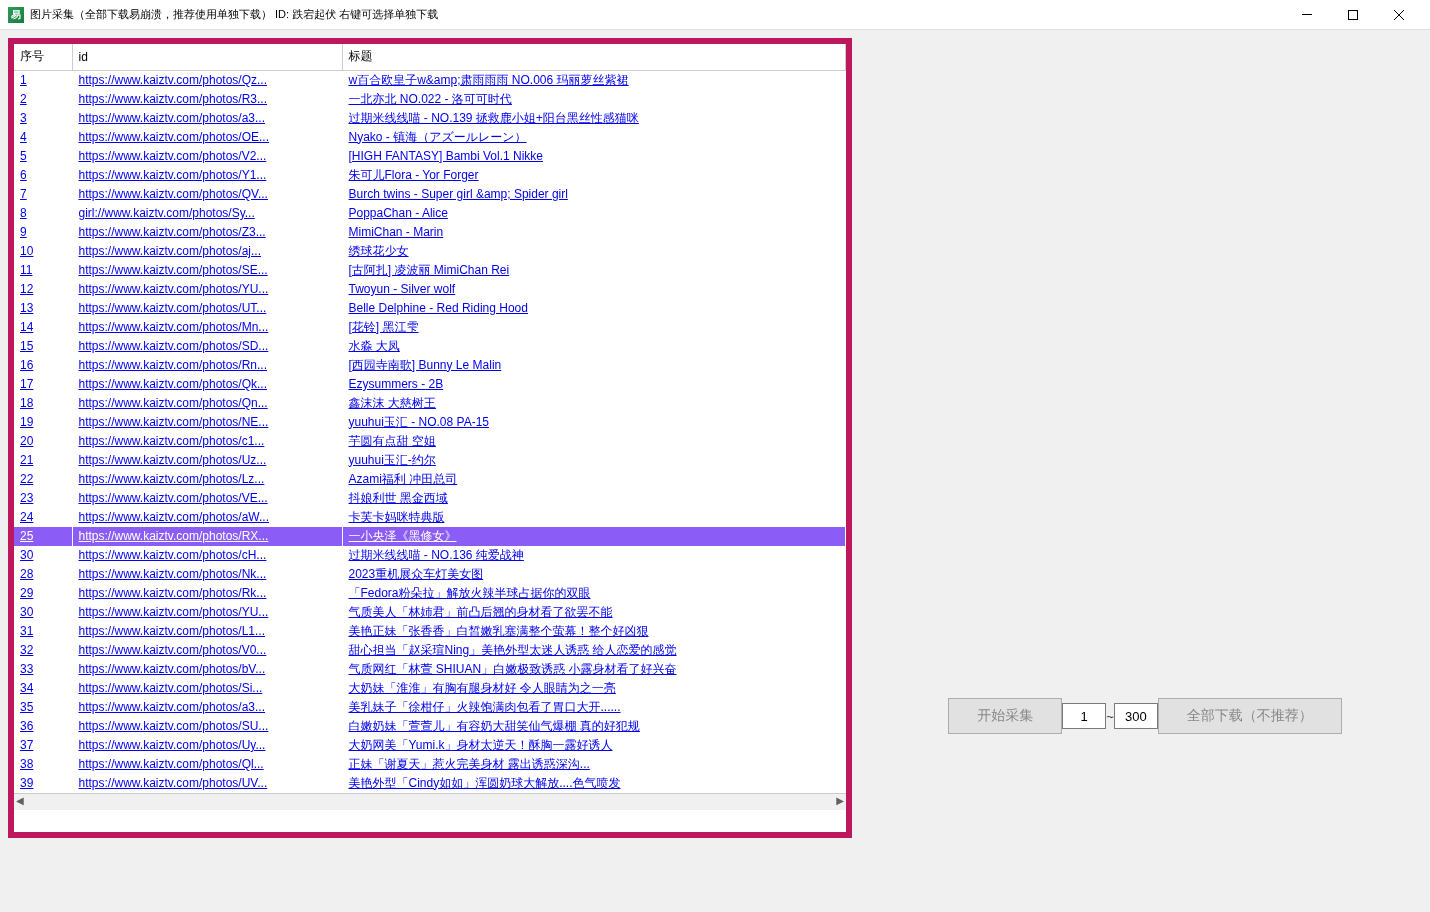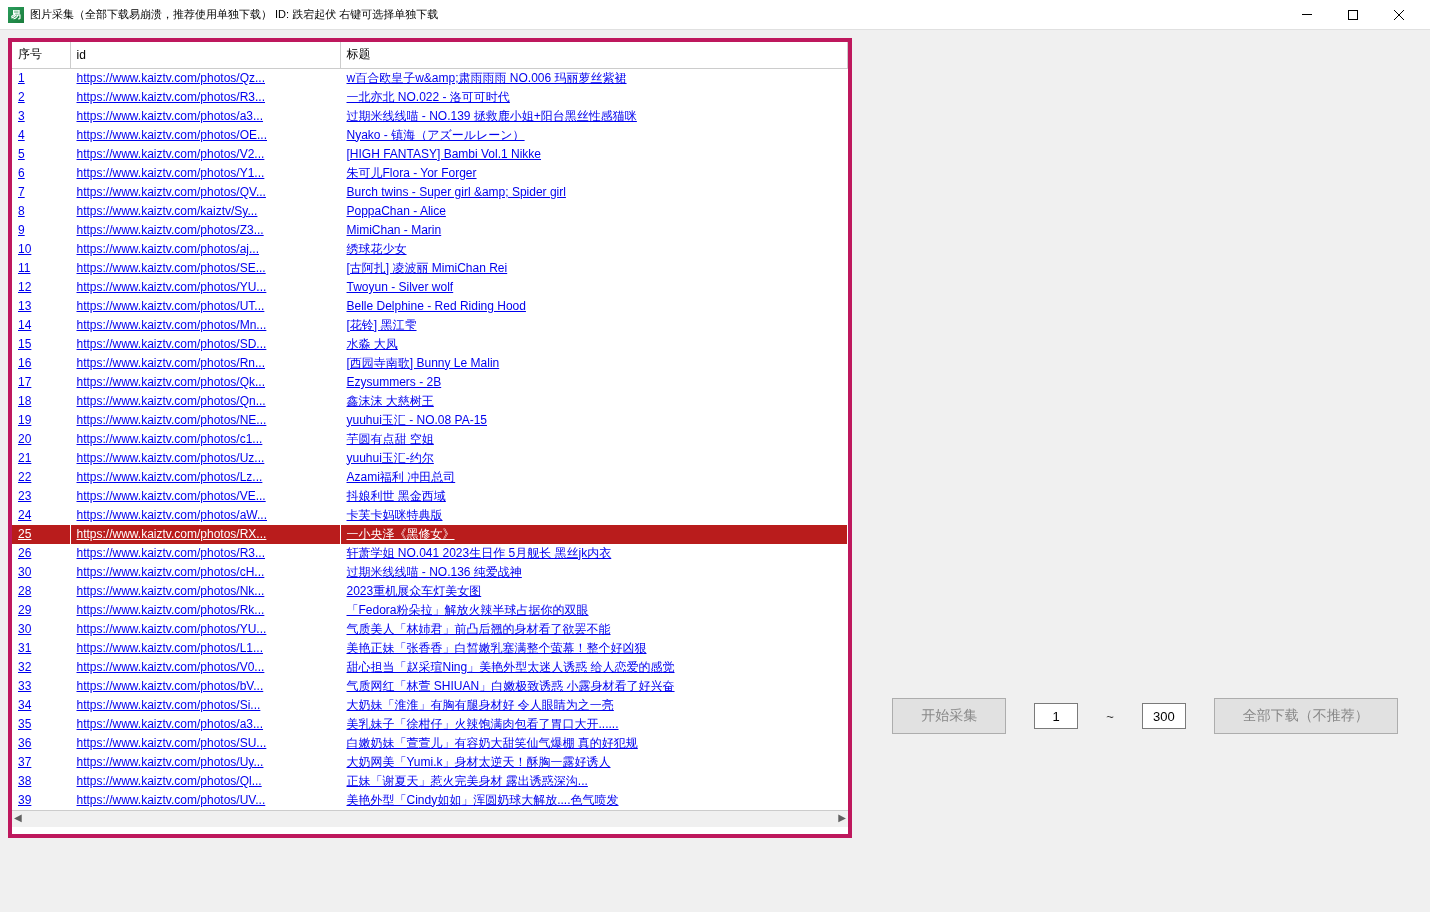--- a/index.html
+++ b/index.html
@@ -4,35 +4,35 @@
 <style>
 * { margin: 0; padding: 0; box-sizing: border-box; }
 body { font-family: "Microsoft YaHei", SimSun, sans-serif; font-size: 12px; background: #f0f0f0; overflow: hidden; }
 .titlebar { height: 30px; background: #fff; display: flex; align-items: center; padding: 0 8px; border-bottom: 1px solid #e0e0e0; }
 .titlebar .app-icon { width: 16px; height: 16px; background: linear-gradient(135deg, #2a9d5c, #1a7d3c); margin-right: 6px; display: flex; align-items: center; justify-content: center; color: #fff; font-size: 10px; font-weight: bold; }
 .titlebar .title-text { flex: 1; font-size: 11px; }
 .titlebar .win-controls { display: flex; }
 .titlebar .win-btn { width: 46px; height: 30px; display: flex; align-items: center; justify-content: center; cursor: pointer; }
 .main-area { display: flex; height: calc(912px - 30px); }
 .left-panel { width: 860px; padding: 8px; }
-.table-wrap { border: 4px solid #be185d; background: #fff; height: 800px; overflow: auto; position: relative; }
+.table-wrap { border: 6px solid #be185d; background: #fff; height: 800px; overflow: auto; position: relative; }
 .data-table { width: 100%; border-collapse: collapse; table-layout: fixed; }
 .data-table th { text-align: left; font-weight: normal; padding: 4px 6px; border-right: 1px solid #ccc; border-bottom: 1px solid #ccc; background: #fff; font-size: 12px; height: 26px; position: sticky; top: 0; }
 .data-table td { padding: 1px 6px; border-right: 1px solid transparent; font-size: 12px; height: 19px; white-space: nowrap; overflow: hidden; text-overflow: ellipsis; }
 .data-table td a, .data-table td span.link { color: #0000EE; text-decoration: underline; cursor: pointer; }
-.data-table tr.selected td { background: #b91c1c; }
+.data-table tr.selected td { background: #8b5cf6; }
 .data-table tr.selected td a, .data-table tr.selected td span.link { color: #fff; }
 .col-seq { width: 58px; }
 .col-id { width: 270px; margin-left: 8px; }
 .col-title { width: auto; }
 .scroll-h { height: 17px; background: #f0f0f0; border-top: 1px solid #ccc; position: relative; }
 .scroll-h::before { content: "◀"; position: absolute; left: 2px; top: 1px; font-size: 10px; color: #606060; }
 .scroll-h::after { content: "▶"; position: absolute; right: 2px; top: 1px; font-size: 10px; color: #606060; }
 .right-panel { flex: 1; padding: 8px; display: flex; flex-direction: column; }
-.controls-row { margin-top: auto; margin-bottom: 170px; display: flex; align-items: center; gap: 28px; justify-content: center; }
+.controls-row { margin-top: auto; margin-bottom: 170px; display: flex; align-items: center; gap: 0; justify-content: center; }
 .btn { padding: 8px 28px; border: 1px solid #adadad; background: #e1e1e1; color: #888; cursor: pointer; font-size: 14px; }
 .num-input { width: 44px; height: 26px; text-align: center; border: 1px solid #7a7a7a; background: #fff; font-size: 13px; }
 .tilde { font-size: 13px; color: #333; }
 </style>
 </head>
 <body>
 
 <div class="titlebar">
   <div class="app-icon">易</div>
   <div class="title-text">图片采集（全部下载易崩溃，推荐使用单独下载）  ID: 跌宕起伏  右键可选择单独下载</div>
@@ -98,21 +98,21 @@
               <td class="col-id"><span class="link">https://www.kaiztv.com/photos/Y1...</span></td>
               <td class="col-title"><span class="link">朱可儿Flora - Yor Forger</span></td>
             </tr>
             <tr>
               <td class="col-seq"><span class="link">7</span></td>
               <td class="col-id"><span class="link">https://www.kaiztv.com/photos/QV...</span></td>
               <td class="col-title"><span class="link">Burch twins - Super girl &amp;amp; Spider girl</span></td>
             </tr>
             <tr>
               <td class="col-seq"><span class="link">8</span></td>
-              <td class="col-id"><span class="link">https://www.kaiztv.com/kaiztv/Sy...</span></td>
+              <td class="col-id"><span class="link">girl://www.kaiztv.com/photos/Sy...</span></td>
               <td class="col-title"><span class="link">PoppaChan - Alice</span></td>
             </tr>
             <tr>
               <td class="col-seq"><span class="link">9</span></td>
               <td class="col-id"><span class="link">https://www.kaiztv.com/photos/Z3...</span></td>
               <td class="col-title"><span class="link">MimiChan - Marin</span></td>
             </tr>
             <tr>
               <td class="col-seq"><span class="link">10</span></td>
               <td class="col-id"><span class="link">https://www.kaiztv.com/photos/aj...</span></td>
@@ -185,25 +185,20 @@
             </tr>
             <tr>
               <td class="col-seq"><span class="link">24</span></td>
               <td class="col-id"><span class="link">https://www.kaiztv.com/photos/aW...</span></td>
               <td class="col-title"><span class="link">卡芙卡妈咪特典版</span></td>
             </tr>
             <tr class="selected">
               <td class="col-seq"><span class="link">25</span></td>
               <td class="col-id"><span class="link">https://www.kaiztv.com/photos/RX...</span></td>
               <td class="col-title"><span class="link">一小央泽《黑修女》</span></td>
-            </tr>
-            <tr>
-              <td class="col-seq"><span class="link">26</span></td>
-              <td class="col-id"><span class="link">https://www.kaiztv.com/photos/R3...</span></td>
-              <td class="col-title"><span class="link">轩萧学姐 NO.041 2023生日作 5月舰长 黑丝jk内衣</span></td>
             </tr>
             <tr>
               <td class="col-seq"><span class="link">30</span></td>
               <td class="col-id"><span class="link">https://www.kaiztv.com/photos/cH...</span></td>
               <td class="col-title"><span class="link">过期米线线喵 - NO.136 纯爱战神</span></td>
             </tr>
             <tr>
               <td class="col-seq"><span class="link">28</span></td>
               <td class="col-id"><span class="link">https://www.kaiztv.com/photos/Nk...</span></td>
               <td class="col-title"><span class="link">2023重机展众车灯美女图</span></td>

